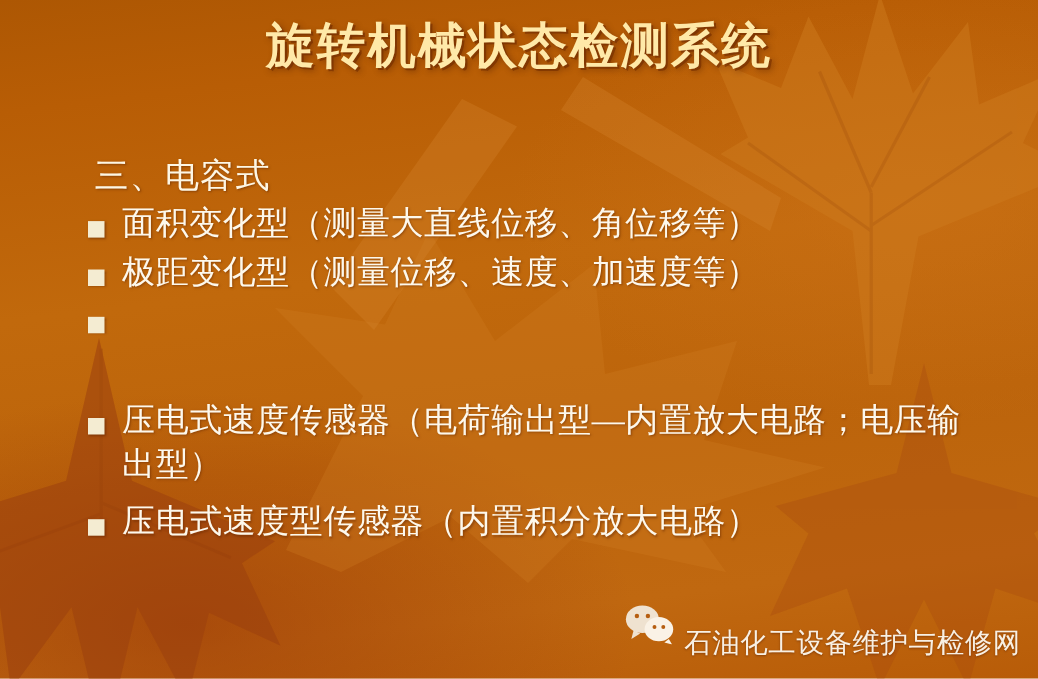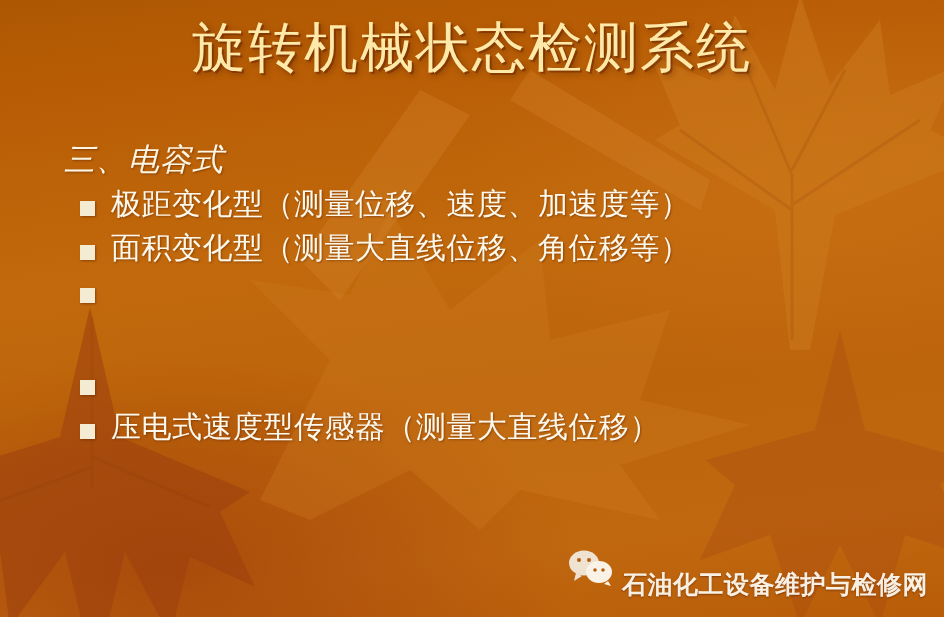--- a/index.html
+++ b/index.html
@@ -30,22 +30,22 @@
   
   #title-bar {
     position:absolute;
     top:18px; left:0; right:0;
     text-align:center;
     z-index:4;
   }
   #title {
     display:inline-block;
     font-family:"DejaVu Serif", serif;
-    font-weight:normal;
-    font-size:54px;
+    font-weight:bold;
+    font-size:44px;
     line-height:1.1;
     letter-spacing:2px;
     color:#ffe9a8;
     text-shadow:
       2px 2px 0 rgba(110,40,0,0.55),
       3px 3px 6px rgba(80,28,0,0.45);
   }
 
   
   #body {
@@ -54,24 +54,23 @@
     z-index:3;
     padding:0 14px 0 0;
   }
 
   .section { margin-bottom:0; }
 
   .section-heading {
     font-size:31px;
     line-height:1.28;
     color:#fdf6e4;
-    padding-left:64px;
+    padding-left:86px;
     letter-spacing:1px;
     text-shadow:1px 1px 2px rgba(95,36,0,0.55);
-    font-style:italic;
   }
 
   .bullet-list { list-style:none; }
 
   .bullet {
     display:flex;
     align-items:flex-start;
     padding-left:80px;
     margin-top:4px;
   }
@@ -105,21 +104,21 @@
     display:flex;
     align-items:center;
     gap:8px;
     z-index:6;
     opacity:0.93;
   }
   #wm-logo { width:46px; height:38px; flex:0 0 auto; }
   #wm-text {
     font-family:"DejaVu Sans", "Liberation Sans", sans-serif;
     font-size:25px;
-    font-weight:bold;
+    font-weight:normal;
     color:#fdfbf4;
     letter-spacing:0.5px;
     text-shadow:0 1px 2px rgba(90,34,0,0.6);
     white-space:nowrap;
     margin-top:36px;
   }
 </style>
 </head>
 <body>
 
@@ -181,45 +180,46 @@
   </div>
 
   <div id="body">
 
     <div class="section">
       <div class="section-heading">三、电容式</div>
 
       <div class="bullet-list">
         <div class="bullet">
           <span class="bullet-marker"></span>
+          <span class="bullet-text">面积变化型（测量大直线位移、角位移等）</span>
+        </div>
+        <div class="bullet">
+          <span class="bullet-marker"></span>
           <span class="bullet-text">极距变化型（测量位移、速度、加速度等）</span>
-        </div>
-        <div class="bullet">
-          <span class="bullet-marker"></span>
-          <span class="bullet-text">面积变化型（测量大直线位移、角位移等）</span>
         </div>
         <div class="bullet">
           <span class="bullet-marker"></span>
         </div>
       </div>
     </div>
 
     <div class="gap"></div>
 
     <div class="section">
 
       <div class="gap-small"></div>
 
       <div class="bullet-list">
         <div class="bullet">
           <span class="bullet-marker"></span>
+          <span class="bullet-text">压电式速度传感器（电荷输出型—内置放大电路；电压输出型）</span>
         </div>
         <div class="bullet" style="margin-top:12px;">
           <span class="bullet-marker"></span>
-          <span class="bullet-text">压电式速度型传感器（测量大直线位移）</span>
+          <span class="bullet-text">压电式速度型传感器（内置积分放大电路）</span>
         </div>
       </div>
     </div>
 
   </div>
 
   <div id="watermark">
     <svg id="wm-logo" viewBox="0 0 46 38">
       <ellipse cx="16" cy="15" rx="15" ry="12.5" fill="#f6f2ea" opacity="0.95"></ellipse>
       <path d="M8 25 L6 33 L14 28 Z" fill="#f6f2ea" opacity="0.95"></path>

